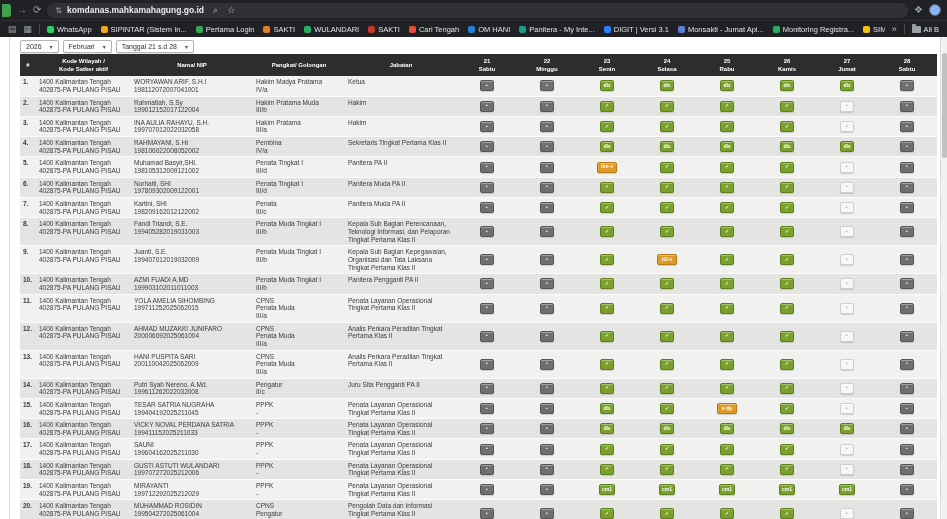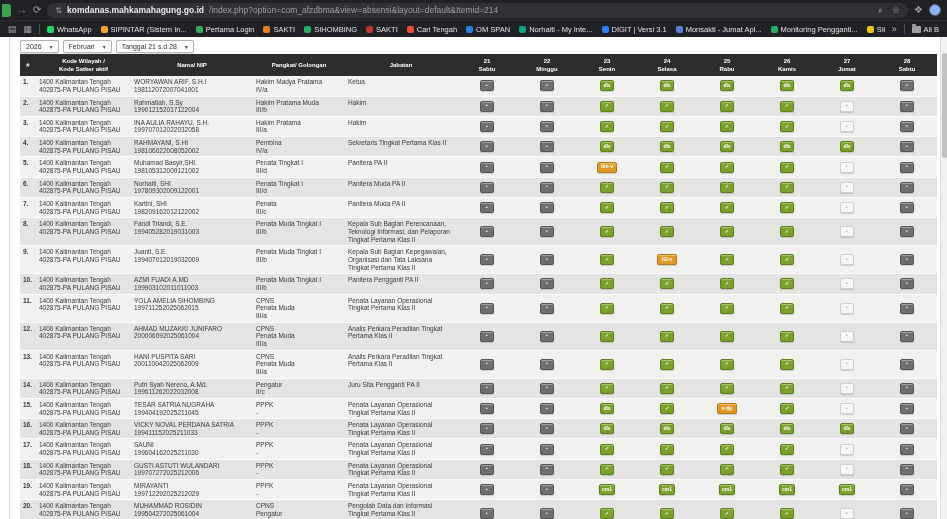--- a/index.html
+++ b/index.html
@@ -79,21 +79,20 @@
 <body>
 
 <div class="chrome">
   <div class="toolbar">
     <div class="tab-flag"></div>
     <span class="nav-ico">→</span>
     <span class="nav-ico">⟳</span>
     <div class="url-pill">
       <span class="tune-ico">⇅</span>
       <span class="url-host">komdanas.mahkamahagung.go.id</span>
-      <span class="url-path">/index.php?option=com_afzdbma&amp;view=absensi&amp;layout=default&amp;Itemid=214</span>
       <span class="pill-ico">⌕</span>
       <span class="pill-ico">☆</span>
     </div>
     <span class="nav-ico">❖</span>
     <div class="avatar"></div>
   </div>
   <div class="bookmarks">
     <span class="bar-ico">▤</span>
     <span class="bar-ico">▦</span>
     <div class="vsep"></div>
@@ -109,49 +108,49 @@
         <span class="bm">
           <span class="bm-ico" style="background: rgb(58, 166, 85);"></span>
           <span class="bm-label">Pertama Login</span>
         </span>
         <span class="bm">
           <span class="bm-ico" style="background: rgb(230, 126, 34);"></span>
           <span class="bm-label">SAKTI</span>
         </span>
         <span class="bm">
           <span class="bm-ico" style="background: rgb(39, 174, 96);"></span>
-          <span class="bm-label">SIHOMBING</span>
+          <span class="bm-label">WULANDARI</span>
         </span>
         <span class="bm">
           <span class="bm-ico" style="background: rgb(192, 57, 43);"></span>
           <span class="bm-label">SAKTI</span>
         </span>
         <span class="bm">
           <span class="bm-ico" style="background: rgb(231, 76, 60);"></span>
           <span class="bm-label">Cari Tengah</span>
         </span>
         <span class="bm">
           <span class="bm-ico" style="background: rgb(41, 128, 217);"></span>
-          <span class="bm-label">OM SPAN</span>
+          <span class="bm-label">OM HANI</span>
         </span>
         <span class="bm">
           <span class="bm-ico" style="background: rgb(22, 160, 133);"></span>
-          <span class="bm-label">Norhaiti - My Inte...</span>
+          <span class="bm-label">Panitera - My Inte...</span>
         </span>
         <span class="bm">
           <span class="bm-ico" style="background: rgb(45, 127, 249);"></span>
           <span class="bm-label">DIGIT | Versi 3.1</span>
         </span>
         <span class="bm">
           <span class="bm-ico" style="background: rgb(91, 127, 212);"></span>
           <span class="bm-label">Monsakti - Jumat Apl...</span>
         </span>
         <span class="bm">
           <span class="bm-ico" style="background: rgb(39, 174, 96);"></span>
-          <span class="bm-label">Monitoring Pengganti...</span>
+          <span class="bm-label">Monitoring Registra...</span>
         </span>
         <span class="bm">
           <span class="bm-ico" style="background: rgb(241, 196, 15);"></span>
           <span class="bm-label">SIMTALAK BADILAG</span>
         </span>
       </span>
     <span class="bm-overflow">»</span>
     <div class="vsep"></div>
     <span class="bm">
       <span class="folder-ico"></span>

